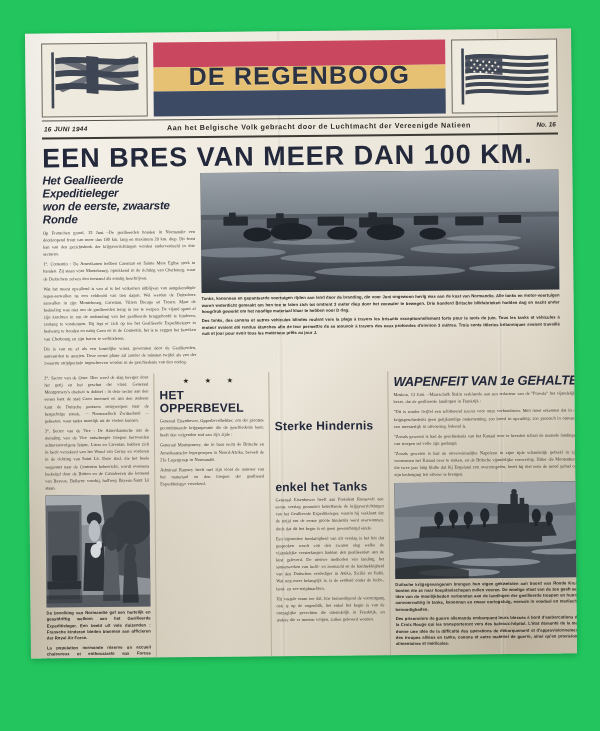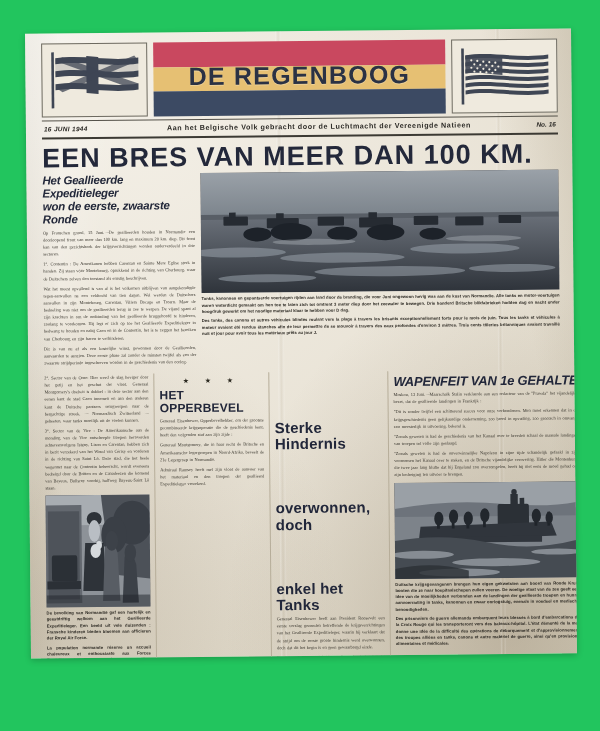--- a/index.html
+++ b/index.html
@@ -220,21 +220,21 @@
   .sect-kicker {
     font-family: "Liberation Sans", sans-serif;
     font-weight: bold;
     font-size: 12px;
     letter-spacing: 0.2px;
     color: #22273a;
     margin: 4px 0 2px 0;
     line-height: 1.08;
   }
   .sect-kicker.big {
-    font-size: 15px;
+    font-size: 12px;
     line-height: 1.08;
     margin-top: 48px;
   }
   .sect-kicker.italicbig {
     font-style: italic;
     font-size: 13px;
     letter-spacing: -0.2px;
     white-space: nowrap;
   }
   .stars {
@@ -452,21 +452,20 @@
 
           <div class="sect-kicker">HET OPPERBEVEL</div>
 
           <p class="para">Generaal Eisenhower, Opperbevelhebber, om der grootste gecombineerde krijgsoperatie die de geschiedenis kent, heeft den volgenden staf aan zijn zijde :</p>
           <p class="para">Generaal Montgomery, die in haar recht de Britsche en Amerikaansche legergroepen in Noord-Afrika, beveelt de 21e Legergroep in Normandië.</p>
           <p class="para">Admiraal Ramsey heeft met zijn vloot de aanvoer van het materiaal en den troepen der geallieerd Expeditieleger verzekerd.</p>
         </div>
 
         <div class="lcol col3">
           <div class="sect-kicker big">Sterke Hindernis</div>
-          <div class="sect-kicker big">overwonnen, doch</div>
           <div class="sect-kicker big">enkel het Tanks</div>
 
           <p class="para">Generaal Eisenhower heeft aan President Roosevelt een eerste verslag gezonden betreffende de krijgsverrichtingen van het Geallieerde Expeditieleger, waarin hij verklaart dat de strijd om de eerste groote hindernis werd overwonnen, doch dat dit het begin is en geen gewaarborgd einde.</p>
           <p class="para">Een bijzondere hoedanigheid van dit verslag is het feit dat gesproken wordt van den zwaren slag welke de vijandelijke versterkingen hadden den geallieerden aan de kust geleverd. De nieuwe methoden van landing, het samenwerken van lucht- en zeemacht en de hardnekkigheid van den Duitschen verdediger in Atèka, Sicilië en Italië. Wat nog meer belangrijk is, is de eenheid onder de lucht-, land- en zee-strijdmachten.</p>
           <p class="para">Hij voegde eraan toe dat, hoe bemoedigend de vooruitgang ook is op de oogenblik, het enkel het begin is van de ontzaglijke gevechten die uiteindelijk in Frankrijk, en andere die er moeten volgen, zullen geleverd worden.</p>
         </div>
 
         <div class="lcol col4">
           <div class="sect-kicker italicbig">WAPENFEIT VAN 1e GEHALTE</div>
 

